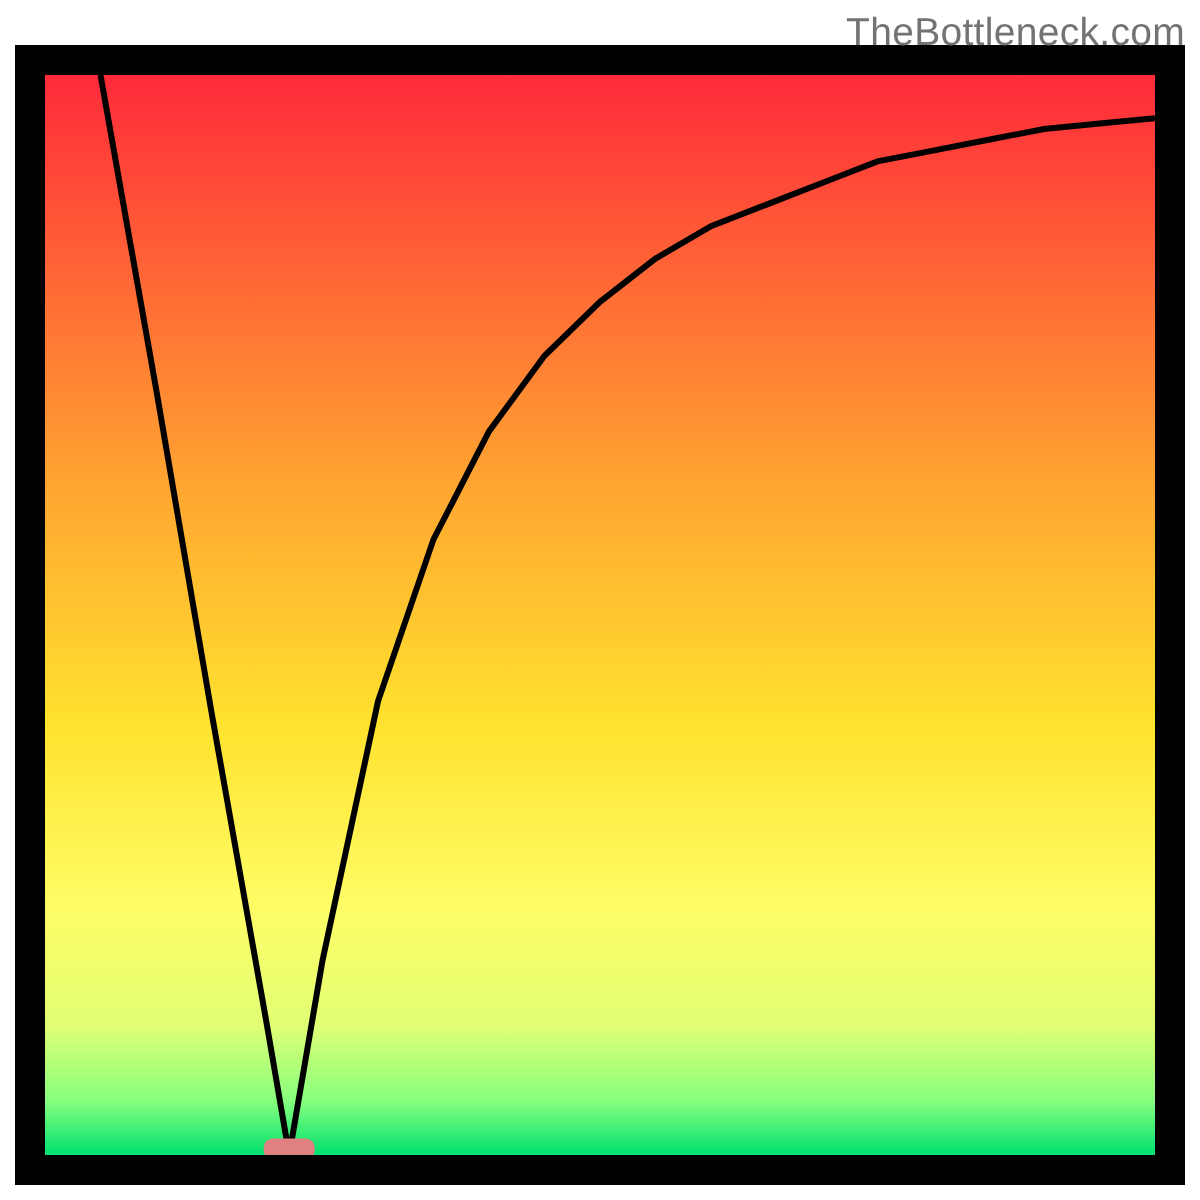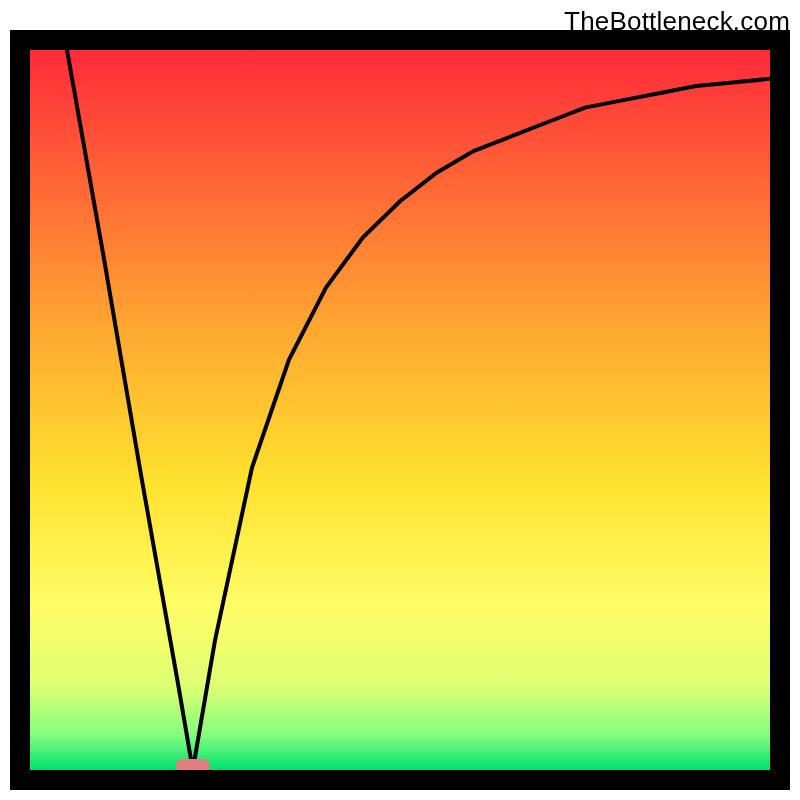--- a/index.html
+++ b/index.html
@@ -15,21 +15,21 @@
     position: relative;
     width: 800px;
     height: 800px;
   }
   .watermark {
     position: absolute;
     top: 6px;
     right: 10px;
     font-size: 26px;
     font-weight: 400;
-    color: #000000;
+    color: #737373;
     letter-spacing: 0.2px;
     z-index: 10;
   }
   svg {
     position: absolute;
     left: 0;
     top: 0;
   }
 </style>
 </head>

